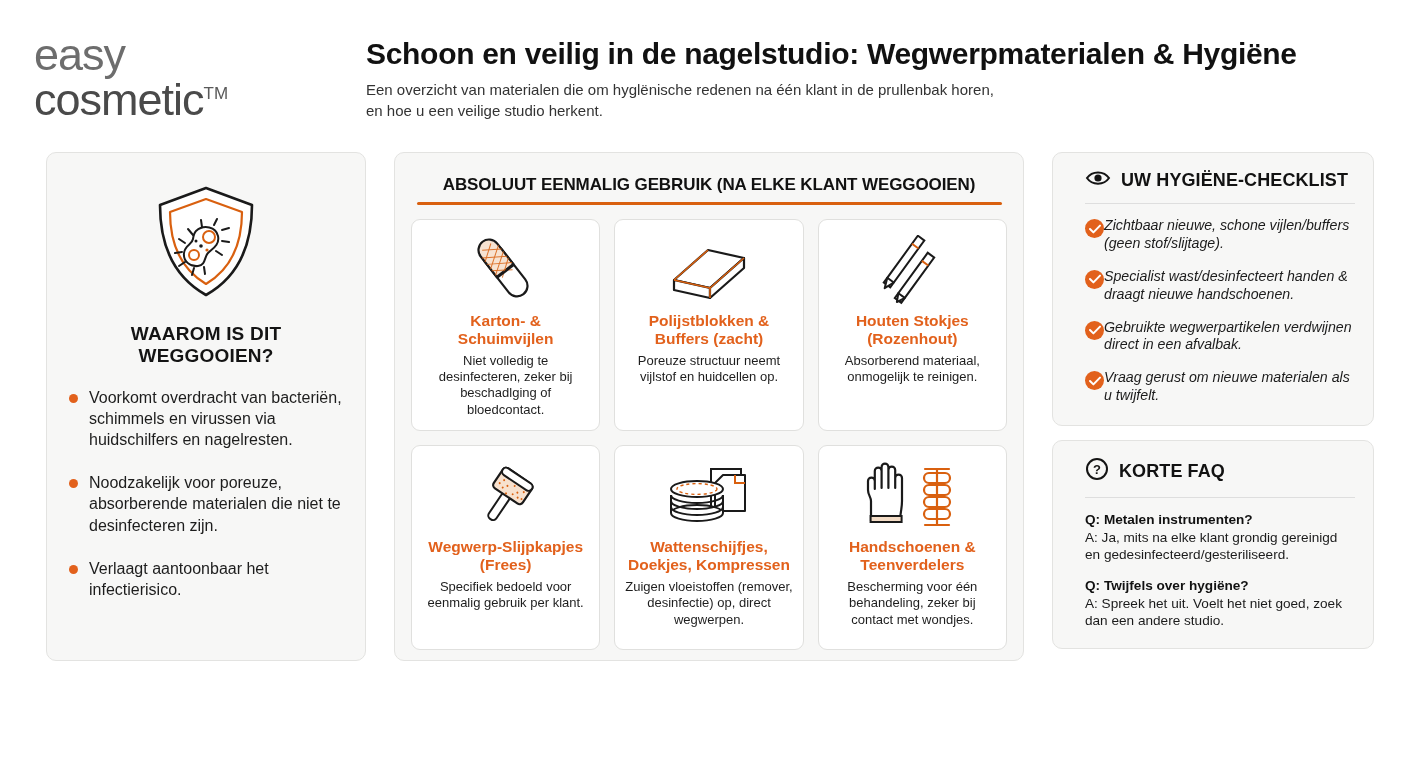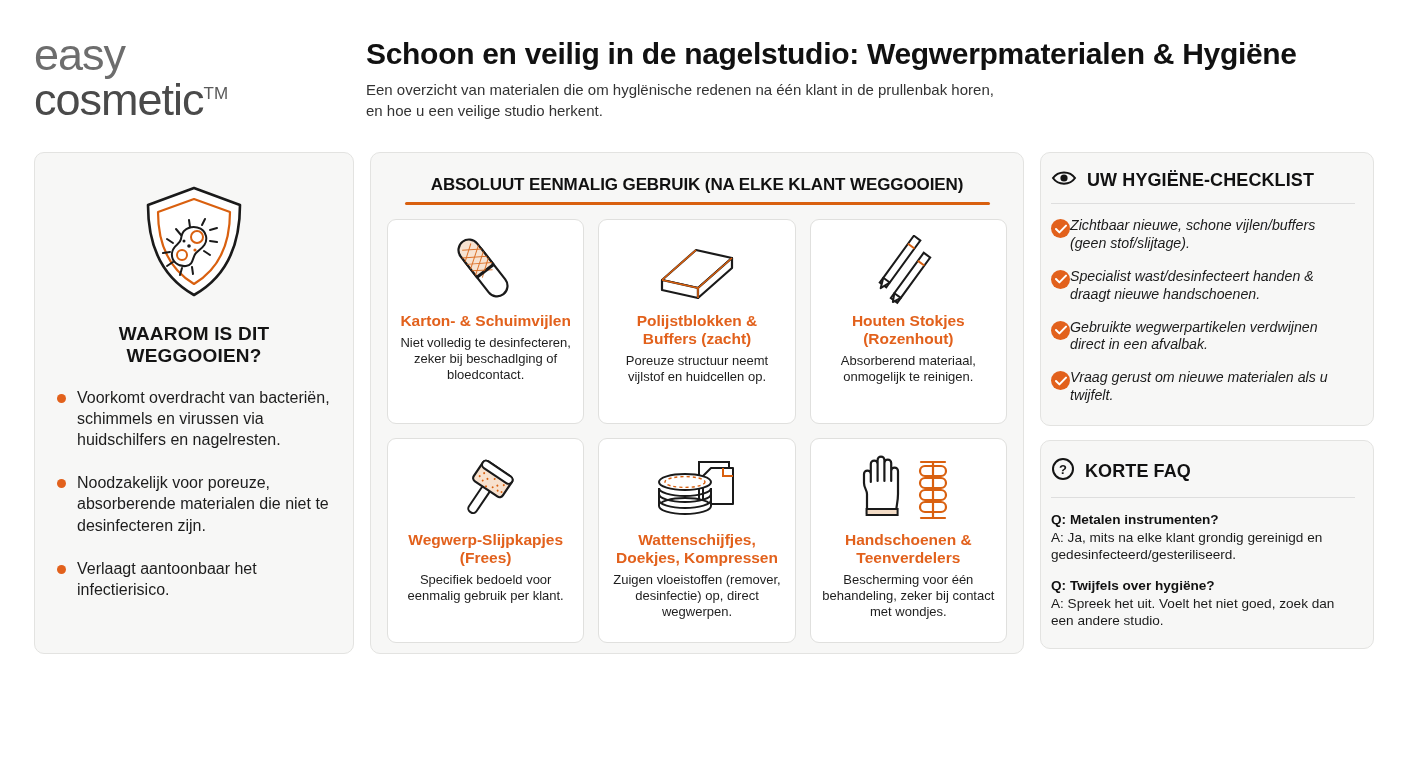--- a/index.html
+++ b/index.html
@@ -17,21 +17,21 @@
   .logo{width:330px;flex:0 0 330px;padding-top:8px;}
   .logo-l1{font-size:45px;line-height:0.95;color:#6d6d6d;letter-spacing:-1px;font-weight:400;}
   .logo-l2{font-size:45px;line-height:1.02;color:#4a4a4a;letter-spacing:-1px;font-weight:400;position:relative;display:inline-block;}
   .logo-tm{font-size:17px;vertical-align:super;color:#5a5a5a;letter-spacing:0;}
   .head-text{flex:1;padding-left:2px;}
   .title{font-size:30px;font-weight:bold;color:#111;letter-spacing:-0.3px;line-height:1.18;margin:10px 0 0 0;}
   .subtitle{font-size:15px;color:#333;line-height:1.38;margin-top:9px;max-width:640px;}
 
   
   .columns{display:flex;gap:16px;padding:0 34px;box-sizing:border-box;align-items:stretch;}
-  .panel{background:#f7f7f6;border:1px solid #e3e3e1;border-radius:10px;box-sizing:border-box;}
+  .panel{background:#f7f7f6;border:1px solid #e3e3e1;border-radius:10px;box-sizing:border-box;margin-left:12px;}
   .col-left{width:320px;flex:0 0 320px;padding:26px 22px;display:flex;flex-direction:column;align-items:center;}
   .col-mid{flex:1;padding:16px 16px 10px 16px;}
   .col-right{width:334px;flex:0 0 334px;display:flex;flex-direction:column;gap:14px;background:transparent;border:none;}
 
   
   .shield-wrap{margin:4px 0 16px 0;}
   .left-h{font-size:19px;font-weight:bold;letter-spacing:0.2px;color:#141414;margin:2px 0 20px 0;text-align:center;}
   .bullets{width:100%;}
   .bullet{display:flex;gap:11px;margin-bottom:22px;align-items:flex-start;}
   .dot{width:9px;height:9px;border-radius:50%;background:#E2611C;flex:0 0 9px;margin-top:7px;}
@@ -41,21 +41,21 @@
   .mid-h{font-size:17px;font-weight:bold;text-align:center;color:#111;letter-spacing:-0.1px;padding:6px 0 7px 0;}
   .mid-rule{height:2.5px;background:#D9600F;margin:0 auto 14px auto;width:585px;border-radius:2px;}
   .grid{display:grid;grid-template-columns:repeat(3,1fr);gap:14px;}
   .card{background:#ffffff;border:1px solid #e0e0de;border-radius:9px;padding:14px 9px 12px 9px;display:flex;flex-direction:column;align-items:center;text-align:center;box-sizing:border-box;min-height:205px;}
   .card-ico{height:74px;display:flex;align-items:center;justify-content:center;margin-bottom:4px;}
   .card-t{color:#E2611C;font-weight:bold;font-size:15.5px;line-height:1.17;margin-bottom:5px;}
   .card-d{font-size:13px;line-height:1.25;color:#1e1e1e;}
   .foot-note{text-align:center;font-size:12.5px;color:#2a2a2a;padding:13px 4px 6px 4px;}
 
   
-  .rp{padding:16px 18px 18px 10px;}
+  .rp{padding:16px 18px 18px 32px;}
   .rp-head{display:flex;align-items:center;gap:10px;}
   .rp-title{font-size:18px;font-weight:bold;color:#121212;letter-spacing:0.1px;}
   .rp-rule{height:1px;background:#dedede;margin:12px 0 13px 0;}
   .chk-item{display:flex;margin-bottom:15px;align-items:flex-start;font-style:italic;}
   .chk-item:last-child{margin-bottom:2px;}
   .badge{width:19px;height:19px;border-radius:50%;background:#E2611C;flex:0 0 19px;margin-top:2px;display:flex;align-items:center;justify-content:center;}
   .chk-txt{font-size:14.2px;line-height:1.26;color:#1b1b1b;}
   .faq-q{font-size:13.6px;font-weight:bold;color:#111;line-height:1.3;}
   .faq-a{font-size:13.6px;color:#1b1b1b;line-height:1.3;}
   .faq-block{margin-bottom:13px;}

